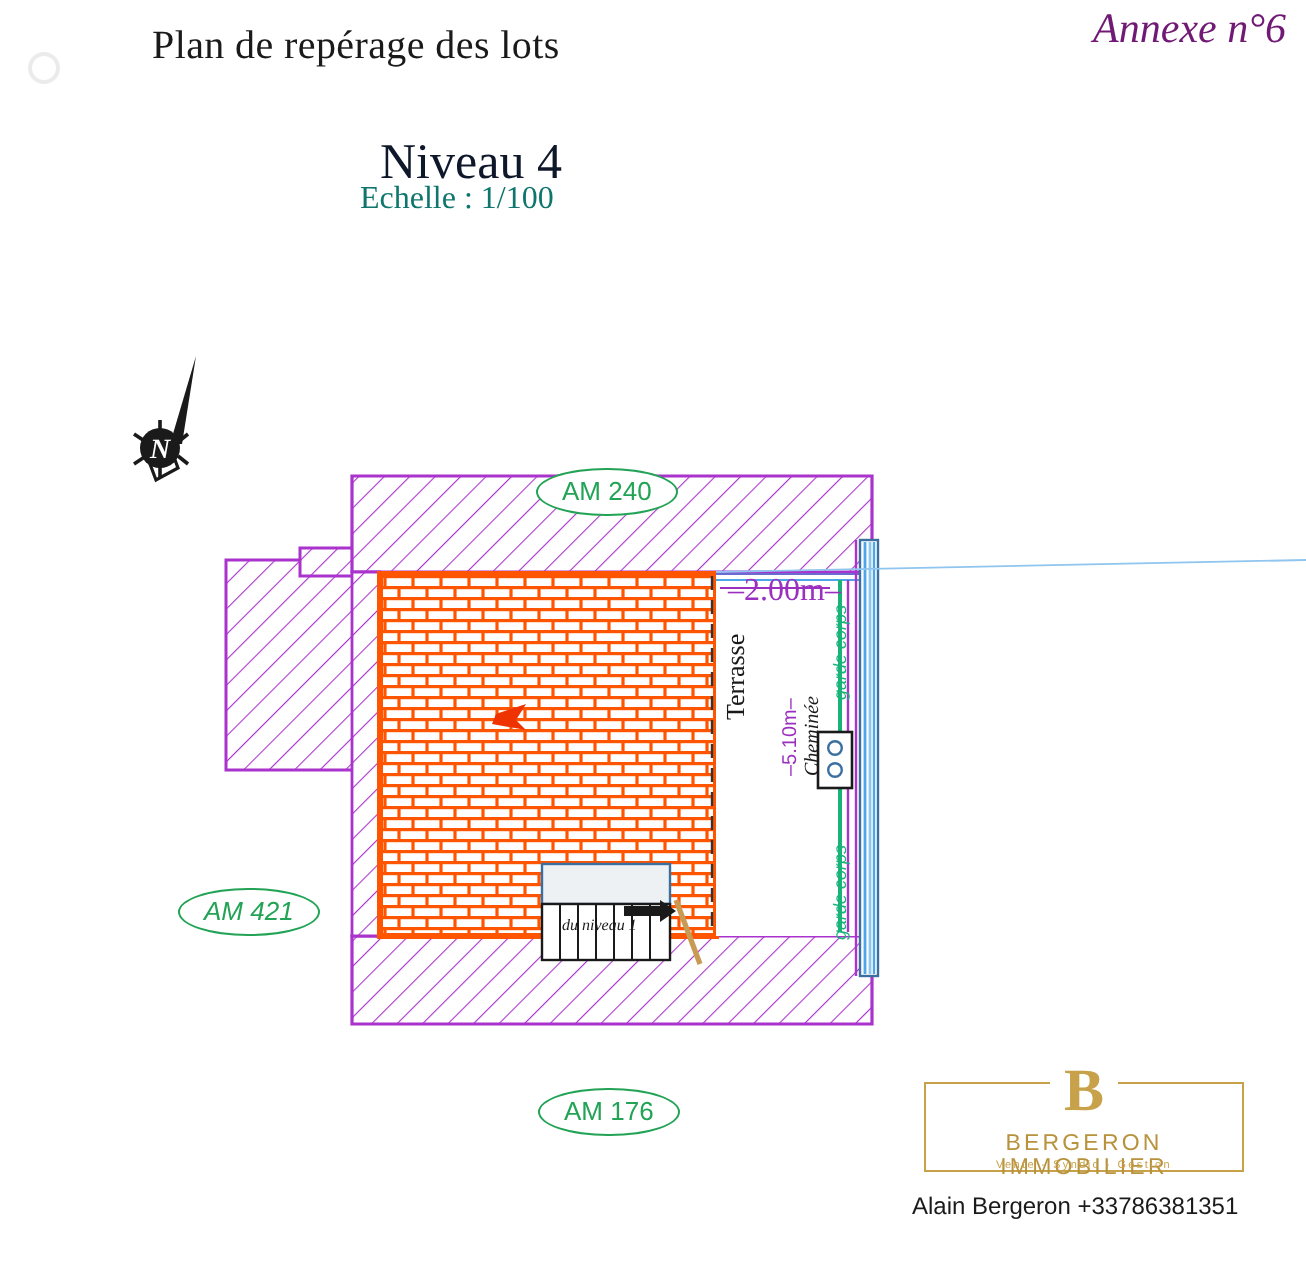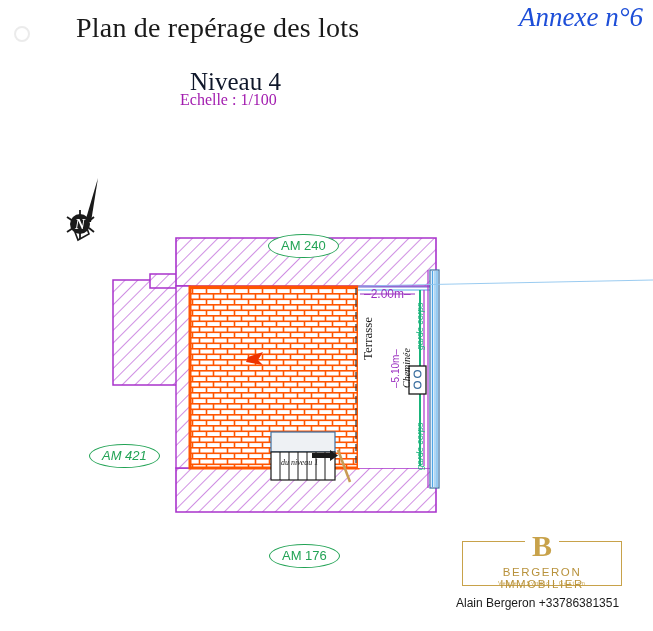--- a/index.html
+++ b/index.html
@@ -14,53 +14,53 @@
     overflow: hidden;
     font-family: "Liberation Serif", serif;
     color: #111111;
   }
 
   
   #page-title {
     position: absolute;
     left: 76px;
     top: 12px;
-    font-size: 28px;
+    font-size: 20px;
     font-family: "Liberation Serif", serif;
     font-weight: 400;
     color: #1a1a1a;
     letter-spacing: 0.2px;
     white-space: nowrap;
   }
   #annexe-label {
     position: absolute;
     right: 10px;
     top: 2px;
-    font-size: 27px;
-    font-style: italic;
-    font-family: "Liberation Serif", serif;
-    color: #1d4ed8;
+    font-size: 21px;
+    font-style: italic;
+    font-family: "Liberation Serif", serif;
+    color: #701a75;
     white-space: nowrap;
   }
   #level-label {
     position: absolute;
     left: 190px;
     top: 68px;
     font-size: 25px;
     font-family: "Liberation Serif", serif;
     color: #0f172a;
     white-space: nowrap;
   }
   #scale-label {
     position: absolute;
     left: 180px;
     top: 91px;
     font-size: 16px;
     font-family: "Liberation Serif", serif;
-    color: #a21caf;
+    color: #0f766e;
     white-space: nowrap;
   }
 
   
   #watermark {
     position: absolute;
     left: 14px;
     top: 26px;
     display: flex;
     align-items: center;
@@ -126,23 +126,23 @@
   #terrasse-text {
     left: 361px; top: 360px;
     font-size: 13px;
     color: #1a1a1a;
     transform: rotate(-90deg);
     transform-origin: left top;
     font-family: "Liberation Serif", serif;
   }
   #dim-200 {
     left: 364px; top: 288px;
-    font-size: 12px;
+    font-size: 16px;
     color: #9b30c0;
-    font-family: Liberation Sans, sans-serif;
+    font-family: Liberation Serif, serif;
   }
   #dim-510 {
     left: 391px; top: 388px;
     font-size: 10px;
     color: #9b30c0;
     transform: rotate(-90deg);
     transform-origin: left top;
   }
   #cheminee-text {
     left: 402px; top: 388px;

